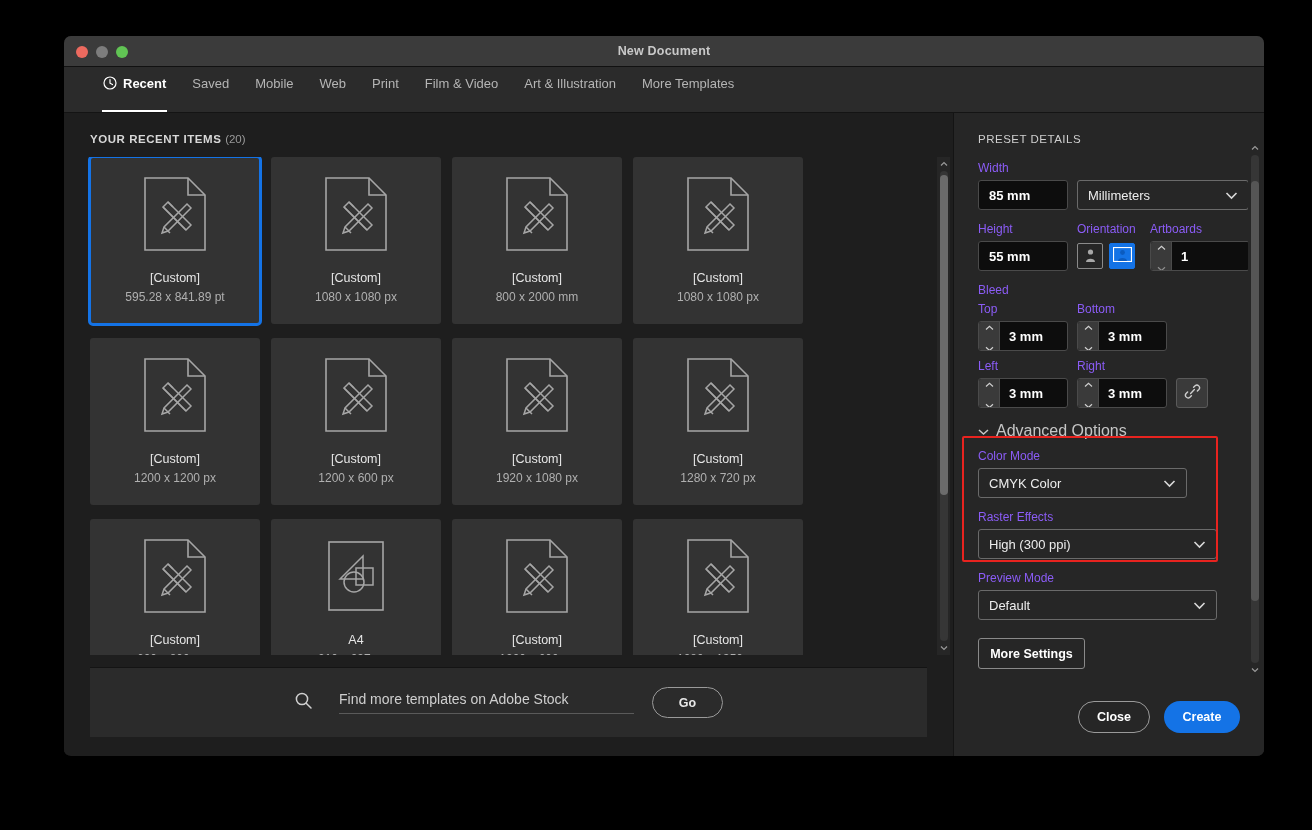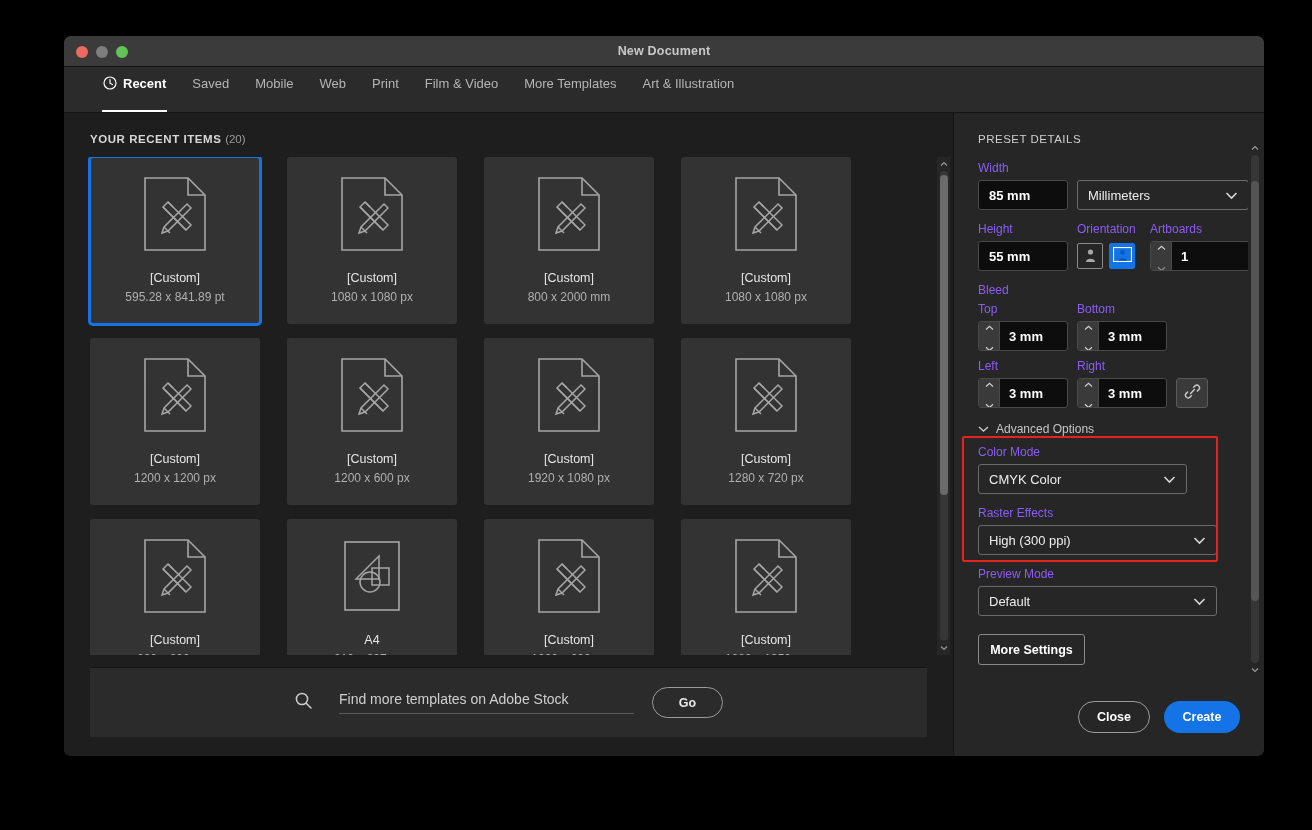--- a/index.html
+++ b/index.html
@@ -84,21 +84,21 @@
 
   #grid-wrap {
     position: relative;
     flex: 1;
     overflow: hidden;
     padding: 0 26px;
   }
   #grid {
     display: grid;
     grid-template-columns: repeat(4, 170px);
-    gap: 14px 27px;
+    gap: 14px 11px;
     text-align: right;
   }
   .card {
     position: relative;
     height: 167px;
     background: #333333;
     border-radius: 3px;
     display: flex; flex-direction: column;
     align-items: center; justify-content: center;
     cursor: default;
@@ -208,21 +208,21 @@
   #link-btn {
     width: 32px; height: 30px;
     border: 1px solid #5a5a5a; border-radius: 3px;
     background: #3a3a3a;
     display: flex; align-items: center; justify-content: center;
     cursor: default;
   }
 
   #adv-toggle {
     display: flex; align-items: center; gap: 7px;
-    font-size: 12px; color: #c6c6c6;
+    font-size: 16px; color: #c6c6c6;
     margin: 14px 0 0 0; cursor: default;
   }
 
   #highlight {
     position: absolute;
     left: 8px; top: 323px;
     width: 256px; height: 126px;
     border: 2px solid #e8231f;
     border-radius: 2px;
     pointer-events: none;
@@ -303,24 +303,24 @@
     <div class="tab">
       <span class="lbl">Web</span>
     </div>
     <div class="tab">
       <span class="lbl">Print</span>
     </div>
     <div class="tab">
       <span class="lbl">Film &amp; Video</span>
     </div>
     <div class="tab">
+      <span class="lbl">Art &amp; Illustration</span>
+    </div>
+    <div class="tab">
       <span class="lbl">More Templates</span>
-    </div>
-    <div class="tab">
-      <span class="lbl">Art &amp; Illustration</span>
     </div>
   </div>
 
   <div id="body">
 
     <div id="left">
       <div id="recent-head">
         <span>YOUR RECENT ITEMS</span>
         <span class="count">(20)</span>
       </div>

